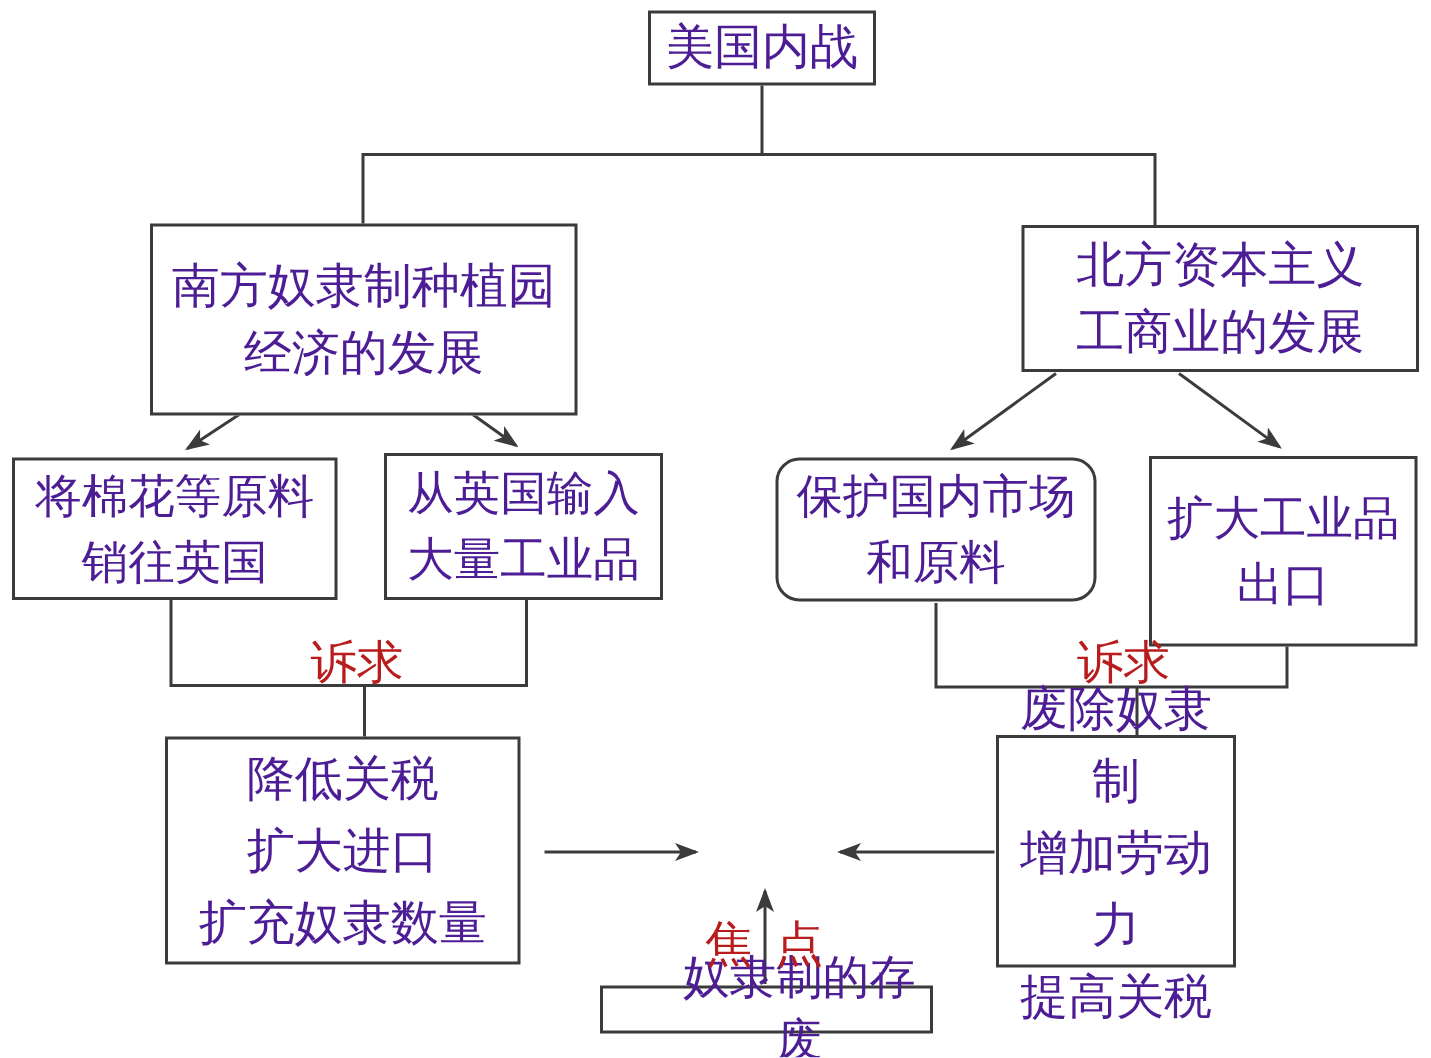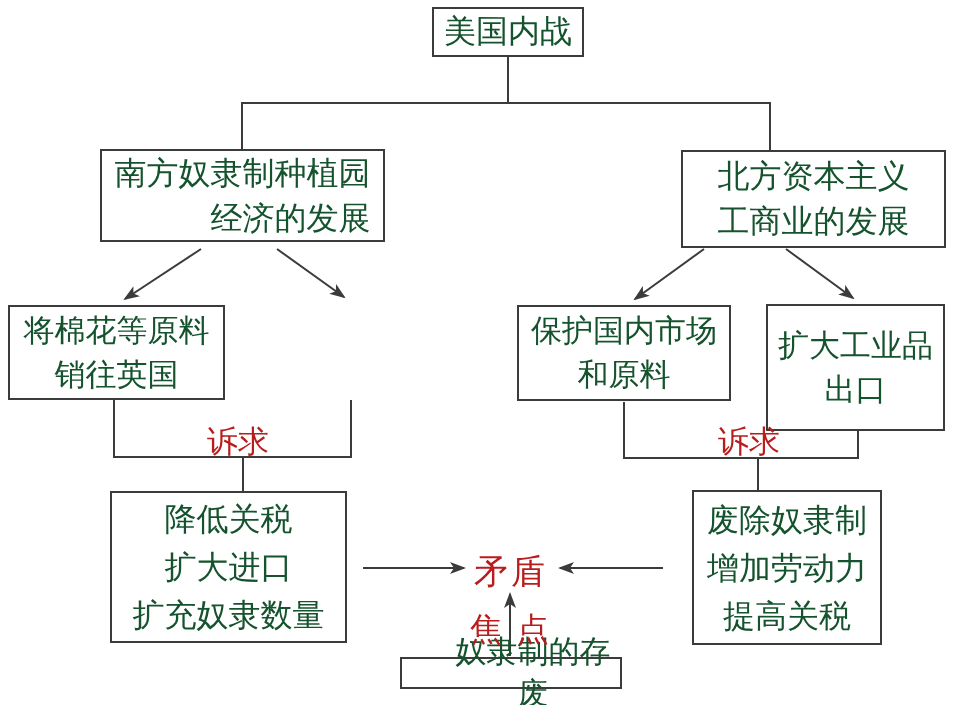--- a/index.html
+++ b/index.html
@@ -26,39 +26,39 @@
     position: absolute;
     box-sizing: border-box;
     border: 2px solid #3b3b3b;
     background: #ffffff;
     display: flex;
     align-items: center;
     justify-content: center;
     text-align: center;
     white-space: pre-line;
     z-index: 1;
-    color: #14532d;
+    color: #4c1d95;
   }
   .lbl {
     position: absolute;
     z-index: 1;
     color: #b91c1c;
     white-space: nowrap;
   }
 
   
   #n-civil-war     { left:432px; top:7px;   width:152px; height:50px;  font-size:32px; }
-  #n-south         { left:100px; top:149px; width:285px; height:93px;  font-size:32px; line-height:45px;text-align:right; }
+  #n-south         { left:100px; top:149px; width:285px; height:128px;  font-size:32px; line-height:45px; }
   #n-north         { left:637px; top:150px; width:265px; height:98px;  font-size:32px; line-height:45px;margin-left:44px; }
   #n-south-export  { left:8px;   top:305px; width:217px; height:95px;  font-size:31px; line-height:44px; }
   #n-south-import  { left:256px; top:302px; width:186px; height:98px;  font-size:31px; line-height:44px; }
-  #n-north-protect { left:517px; top:305px; width:214px; height:96px;  font-size:31px; line-height:44px; }
+  #n-north-protect { left:517px; top:305px; width:214px; height:96px;  font-size:31px; line-height:44px;border-radius:16px; }
   #n-north-export  { left:766px; top:304px; width:179px; height:127px;  font-size:31px; line-height:44px; }
   #n-south-demands { left:110px; top:491px; width:237px; height:152px; font-size:32px; line-height:48px; }
-  #n-north-demands { left:692px; top:490px; width:190px; height:155px; font-size:32px; line-height:48px; }
+  #n-north-demands { left:664px; top:490px; width:160px; height:155px; font-size:32px; line-height:48px; }
   #n-slavery-issue { left:400px; top:657px; width:222px; height:32px;  font-size:31px;padding-left:44px; }
 
   
   #l-appeal-left  { left:207px; top:421px; font-size:31px; }
   #l-appeal-right { left:718px; top:421px; font-size:31px; }
   #l-contradiction{ left:474px; top:549px; font-size:34px; letter-spacing:3px; }
   #l-focus-left   { left:470px; top:608px; font-size:32px; }
   #l-focus-right  { left:517px; top:608px; font-size:32px; }
 </style>
 </head>
@@ -107,20 +107,22 @@
 
   <div class="box" id="n-south">南方奴隶制种植园
 经济的发展</div>
 
   <div class="box" id="n-north">北方资本主义
 工商业的发展</div>
 
   <div class="box" id="n-south-export">将棉花等原料
 销往英国</div>
 
+  <div class="box" id="n-south-import">从英国输入
+大量工业品</div>
 
   <div class="box" id="n-north-protect">保护国内市场
 和原料</div>
 
   <div class="box" id="n-north-export">扩大工业品
 出口</div>
 
   <div class="box" id="n-south-demands">降低关税
 扩大进口
 扩充奴隶数量</div>
@@ -128,19 +130,18 @@
   <div class="box" id="n-north-demands">废除奴隶制
 增加劳动力
 提高关税</div>
 
   <div class="box" id="n-slavery-issue">奴隶制的存废</div>
 
   <span class="lbl" id="l-appeal-left">诉求</span>
 
   <span class="lbl" id="l-appeal-right">诉求</span>
 
-  <span class="lbl" id="l-contradiction">矛盾</span>
 
   <span class="lbl" id="l-focus-left">焦</span>
 
   <span class="lbl" id="l-focus-right">点</span>
 
 </div>
 
 </body></html>

